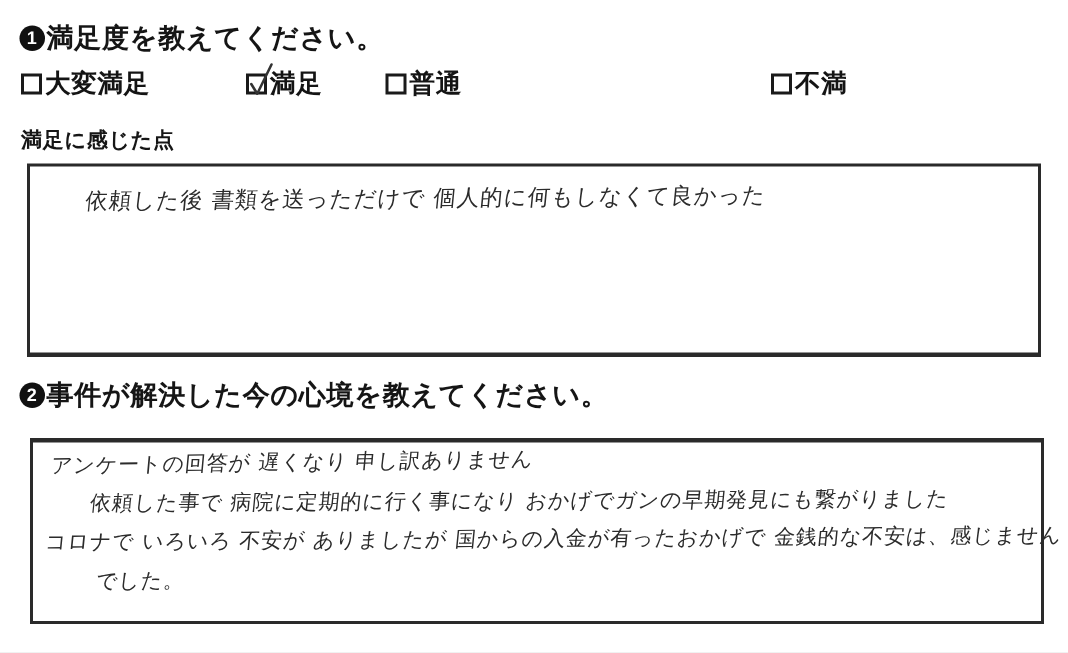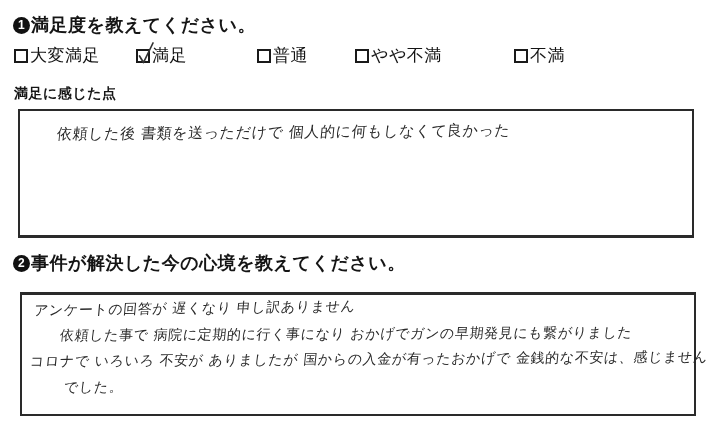--- a/index.html
+++ b/index.html
@@ -73,21 +73,21 @@
     position: absolute;
     left: -2px;
     top: -11px;
     width: 21px;
     height: 26px;
     overflow: visible;
     pointer-events: none;
   }
   .opt-label {
     font-size: 17px;
-    font-weight: 400;
+    font-weight: 700;
     letter-spacing: 0.5px;
     color: #141414;
   }
 
   
   .section-label {
     position: absolute;
     left: 14px;
     top: 85px;
     font-size: 14px;
@@ -146,38 +146,34 @@
     <span>満足度を教えてください。</span>
   </div>
 
   <div class="options-row">
 
     <div class="option" style="left:14px">
       <span class="cbx"></span>
       <span class="opt-label">大変満足</span>
     </div>
 
-    <div class="option" style="left:136px">
+    <div class="option" style="left:164px">
       <span class="cbx">
         <svg class="check-svg" viewBox="0 0 21 26">
           <path d="M3.5 16 L7.5 22.5 L17 3" fill="none" stroke="#333" stroke-width="1.7" stroke-linecap="round" stroke-linejoin="round"></path>
         </svg>
       </span>
       <span class="opt-label">満足</span>
     </div>
 
     <div class="option" style="left:257px">
       <span class="cbx"></span>
       <span class="opt-label">普通</span>
     </div>
 
-    <div class="option" style="left:355px">
-      <span class="cbx"></span>
-      <span class="opt-label">やや不満</span>
-    </div>
 
     <div class="option" style="left:514px">
       <span class="cbx"></span>
       <span class="opt-label">不満</span>
     </div>
 
   </div>
 
   <div class="section-label">満足に感じた点</div>
 

